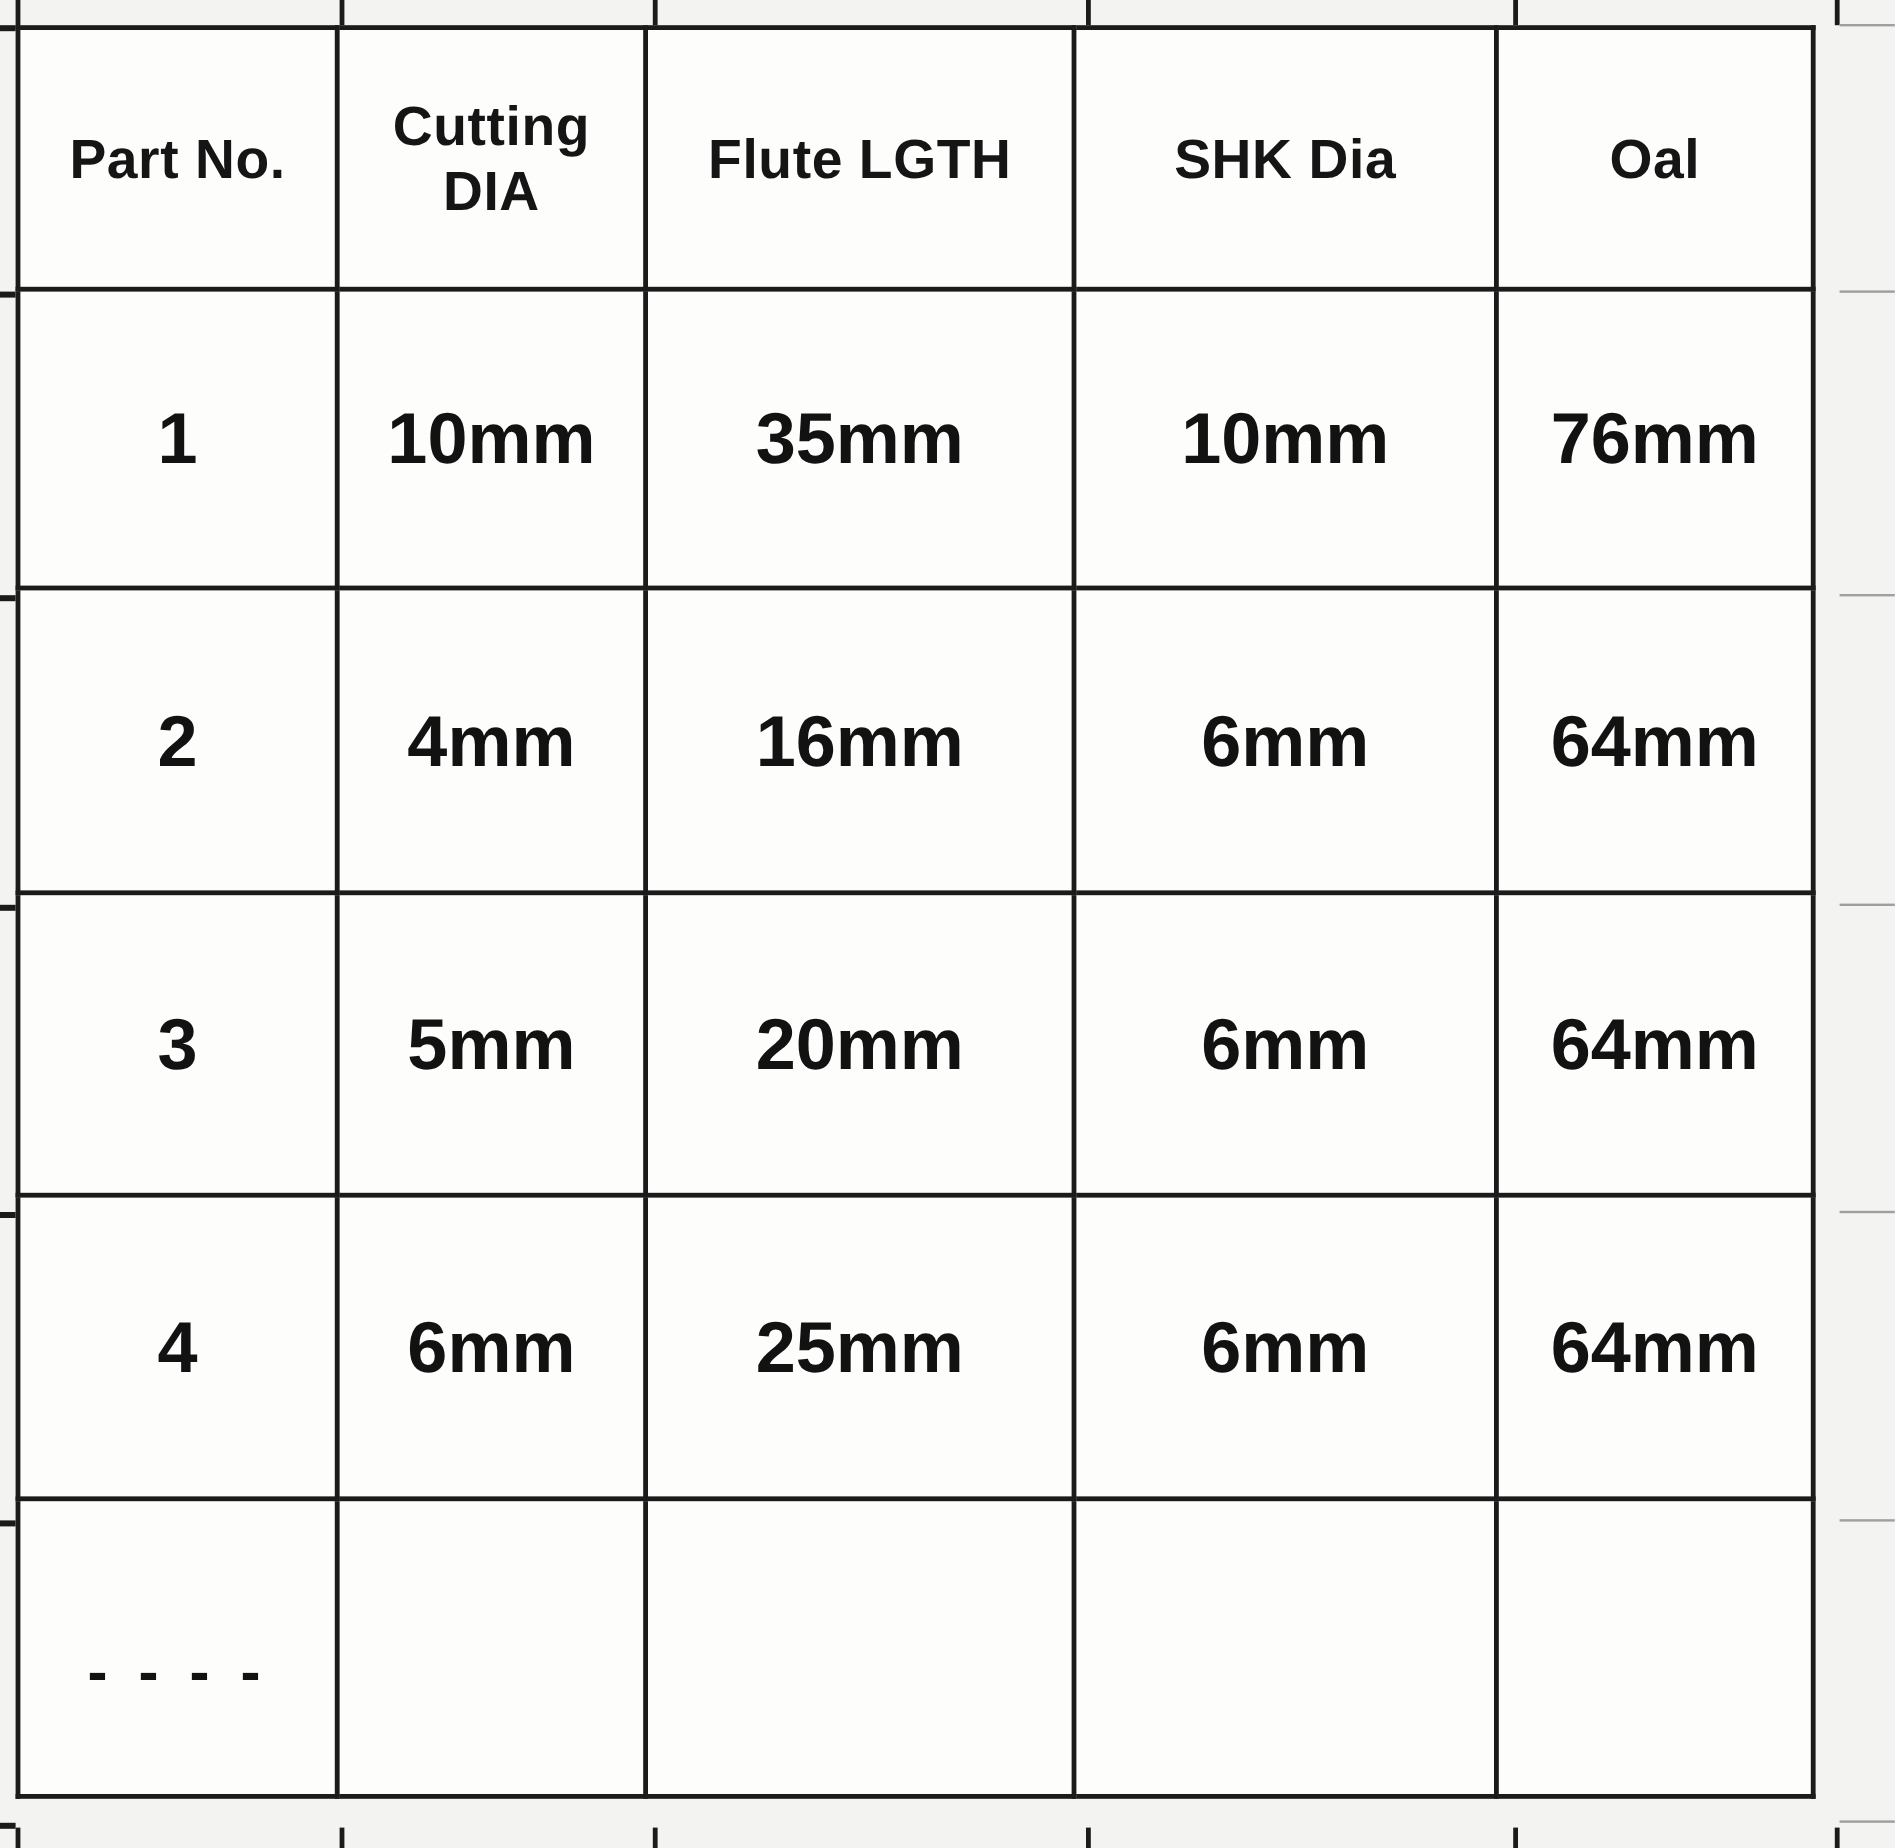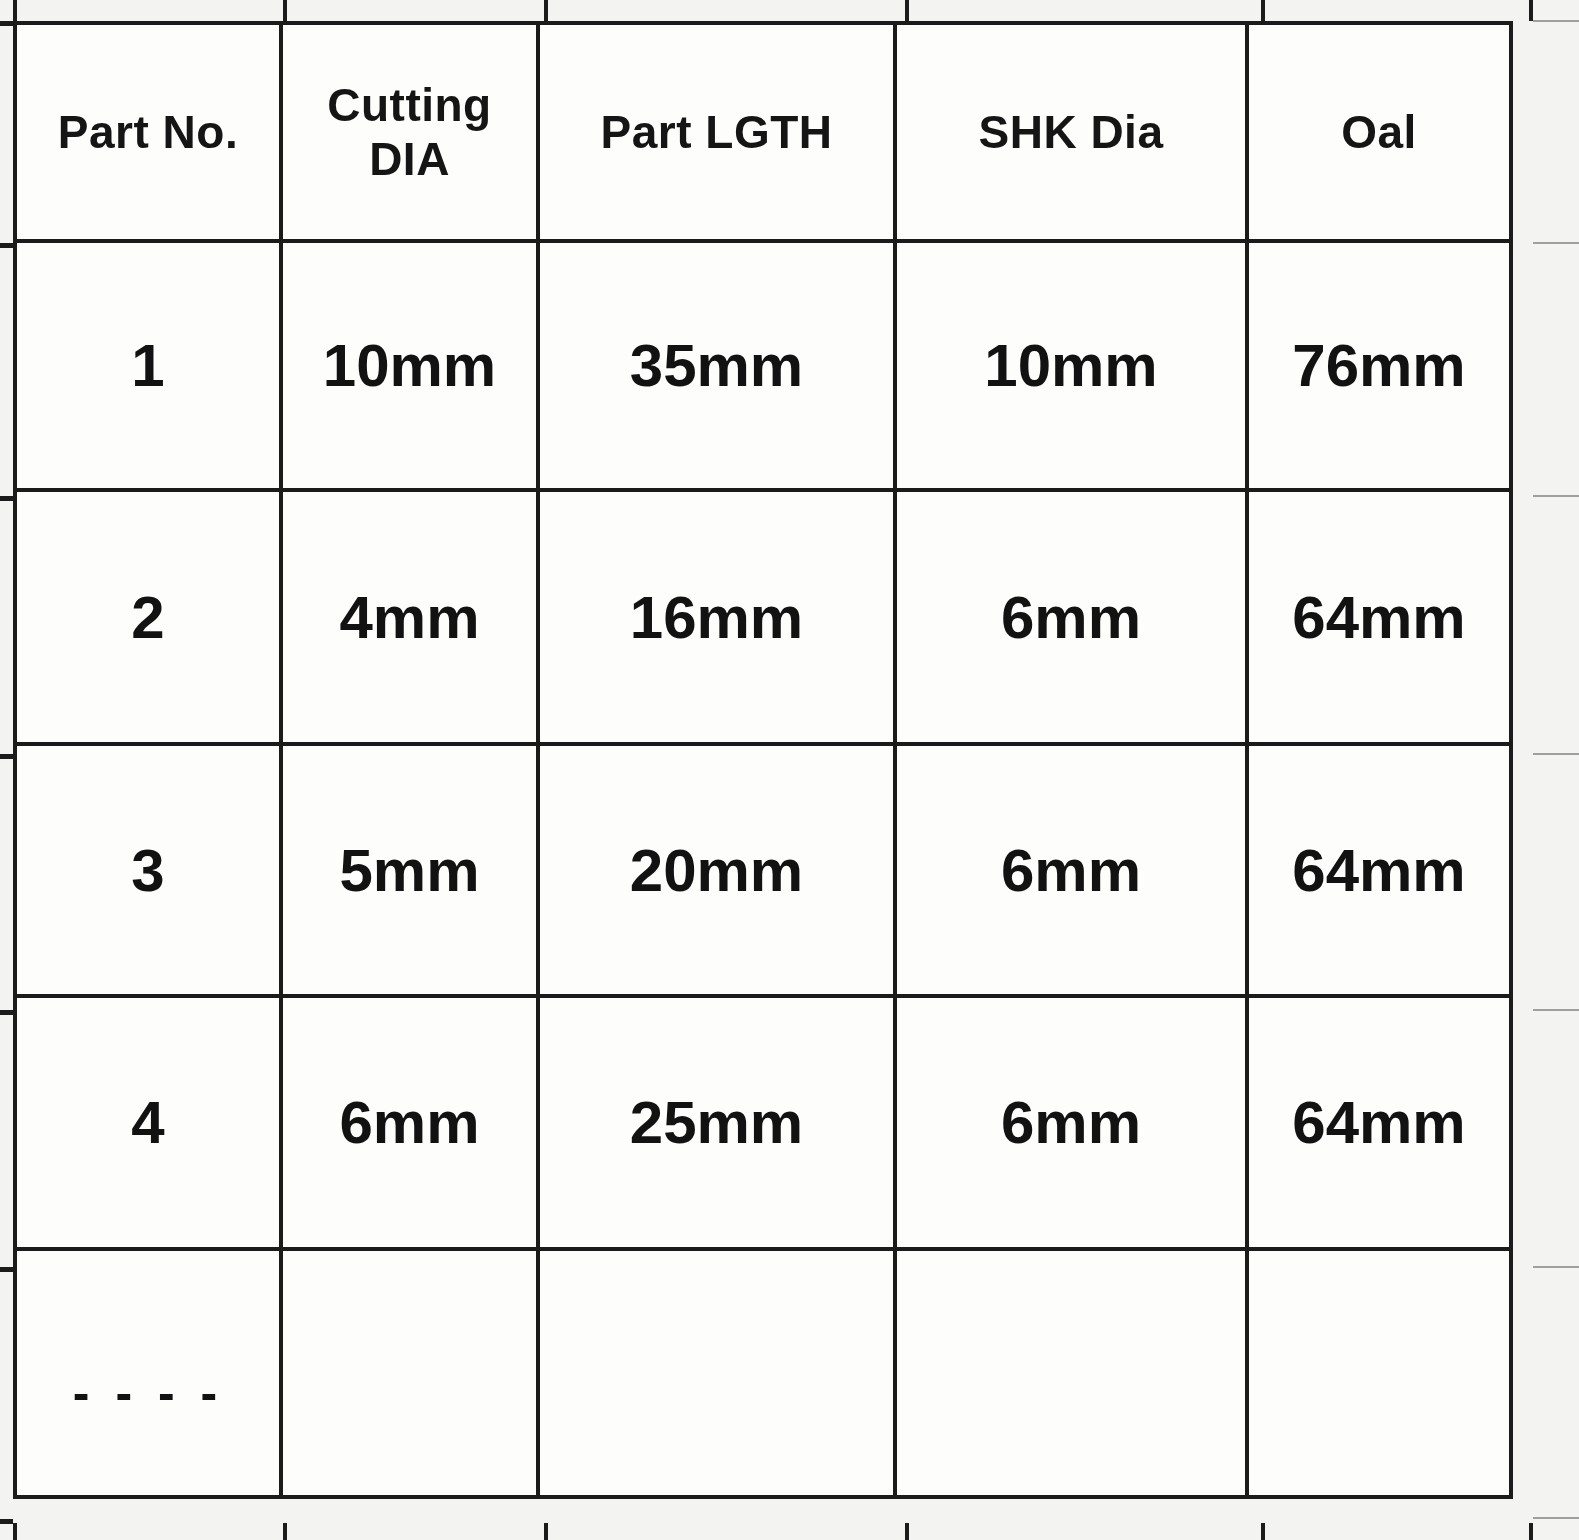--- a/index.html
+++ b/index.html
@@ -57,21 +57,21 @@
       <col class="c1">
         <col class="c2">
         <col class="c3">
         <col class="c4">
         <col class="c5">
     </colgroup>
     <thead>
       <tr class="hrow">
         <th>Part No.</th>
         <th>Cutting DIA</th>
-        <th>Part LGTH</th>
+        <th>Flute LGTH</th>
         <th>SHK Dia</th>
         <th>Oal</th>
       </tr>
     </thead>
     <tbody>
       <tr class="r1">
         <td>1</td>
         <td>10mm</td>
         <td>35mm</td>
         <td>10mm</td>

